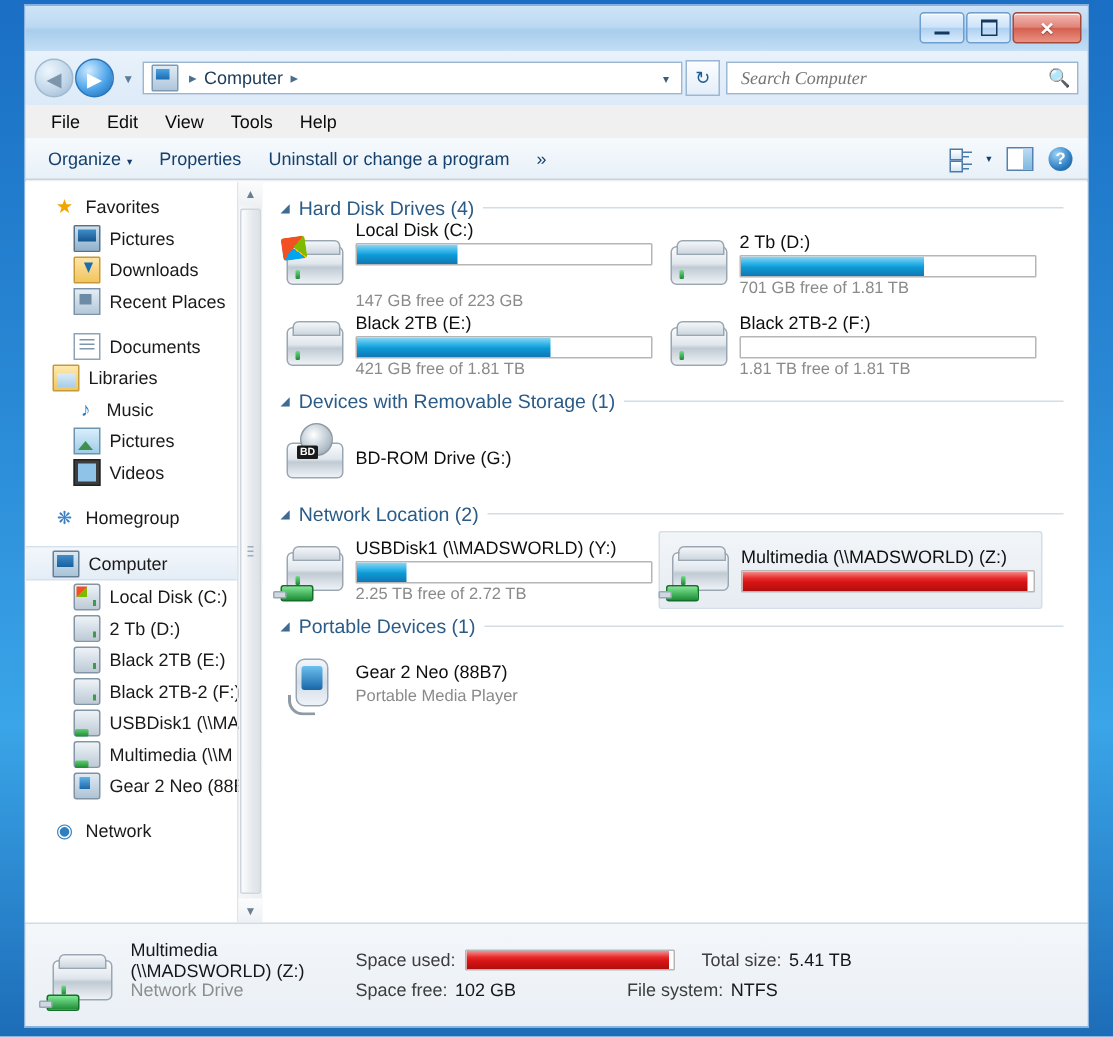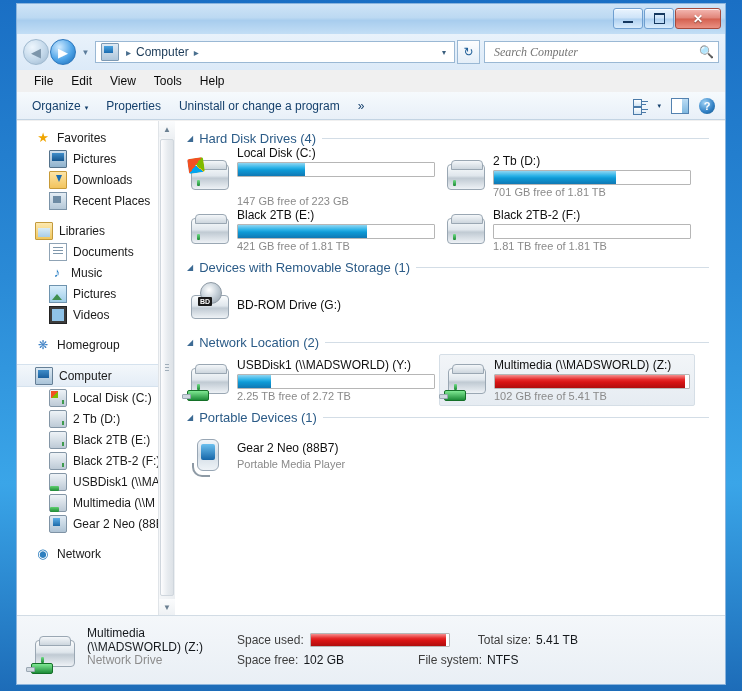--- a/index.html
+++ b/index.html
@@ -426,27 +426,27 @@
           </div>
           <div class="nav-row child">
             <span class="nav-ico ic-down"></span>
             <span class="nav-label">Downloads</span>
           </div>
           <div class="nav-row child">
             <span class="nav-ico ic-recent"></span>
             <span class="nav-label">Recent Places</span>
           </div>
           <div class="nav-gap"></div>
+          <div class="nav-row child">
+            <span class="nav-ico ic-doc"></span>
+            <span class="nav-label">Documents</span>
+          </div>
           <div class="nav-row">
             <span class="nav-ico ic-lib"></span>
             <span class="nav-label">Libraries</span>
-          </div>
-          <div class="nav-row child">
-            <span class="nav-ico ic-doc"></span>
-            <span class="nav-label">Documents</span>
           </div>
           <div class="nav-row child">
             <span class="nav-ico ic-music">♪</span>
             <span class="nav-label">Music</span>
           </div>
           <div class="nav-row child">
             <span class="nav-ico ic-pic"></span>
             <span class="nav-label">Pictures</span>
           </div>
           <div class="nav-row child">
@@ -604,21 +604,20 @@
             <span class="tile-ico">
               <span class="drv">
                 <span class="plug"></span>
               </span>
             </span>
             <div class="tile-body">
               <div class="tile-title">Multimedia (\\MADSWORLD) (Z:)</div>
               <div class="bar">
                 <div class="fill red" style="width: 98%;"></div>
               </div>
-              <div class="tile-sub" style="margin-top: 1px;">102 GB free of 5.41 TB</div>
             </div>
           </div>
         </div>
         <div class="group-head">
           <span class="gtri">◢</span>
           <span class="gtitle">Portable Devices (1)</span>
           <span class="gline"></span>
         </div>
         <div class="tiles">
           <div class="tile">
@@ -642,21 +641,21 @@
           <span class="plug"></span>
         </div>
     </div>
     <div id="st-text">
       <div class="st-row">
         <span class="st-name fixw-a">Multimedia (\\MADSWORLD) (Z:)</span>
         <span class="st-lab">Space used:</span>
         <span id="st-bar">
             <span class="fill" style="width: 98%;"></span>
           </span>
-        <span class="st-col2" style="margin-left:28px">Total size:</span>
+        <span class="st-col2" style="margin-left:18px">Total size:</span>
         <span class="st-val">5.41 TB</span>
       </div>
       <div class="st-row">
         <span class="st-sub fixw-a">Network Drive</span>
         <span class="st-lab">Space free:</span>
         <span class="st-val">102 GB</span>
         <span class="st-col2" style="margin-left:74px">File system:</span>
         <span class="st-val">NTFS</span>
       </div>
     </div>

